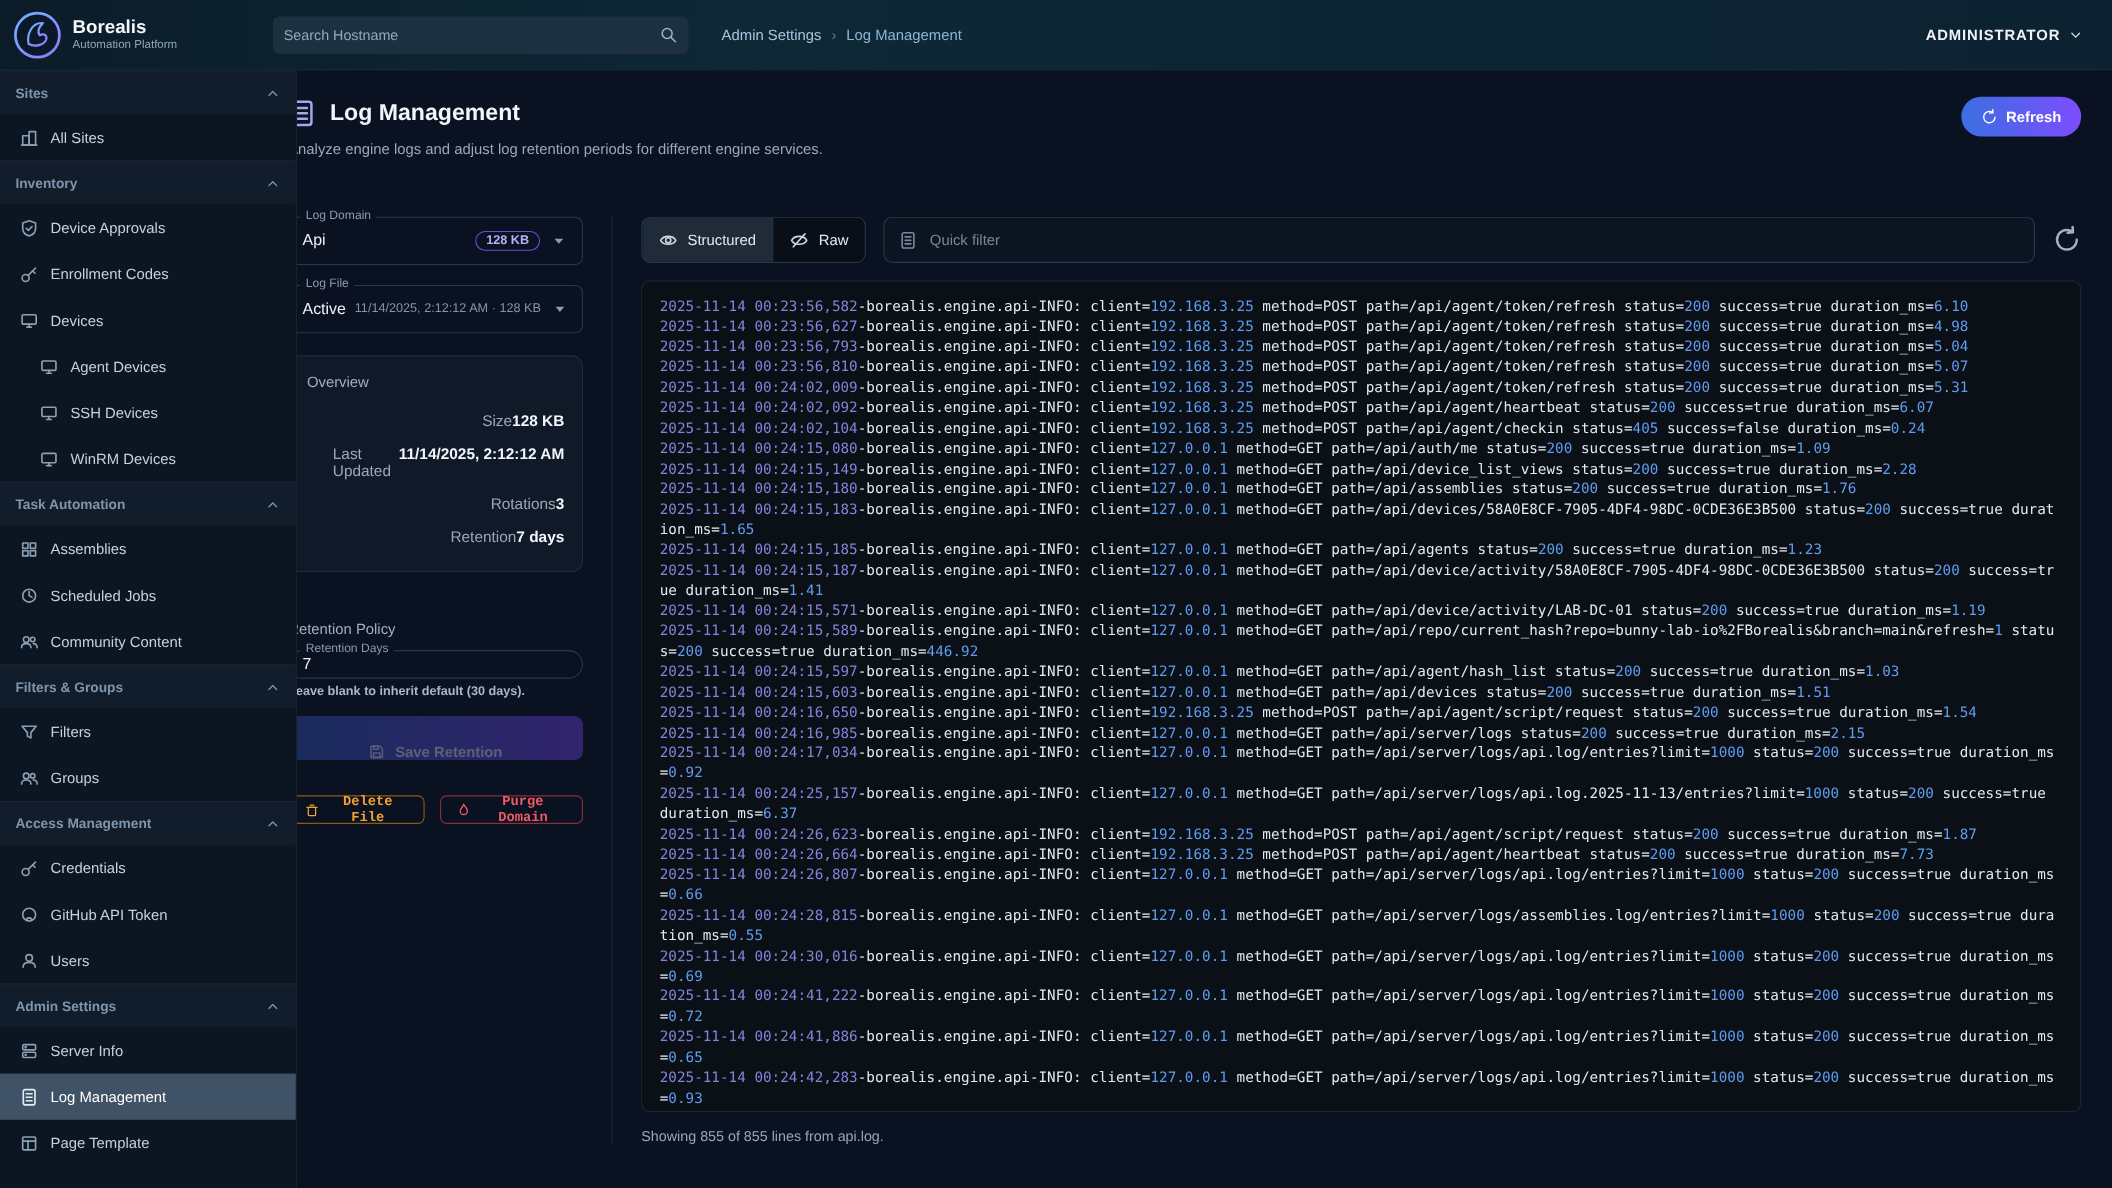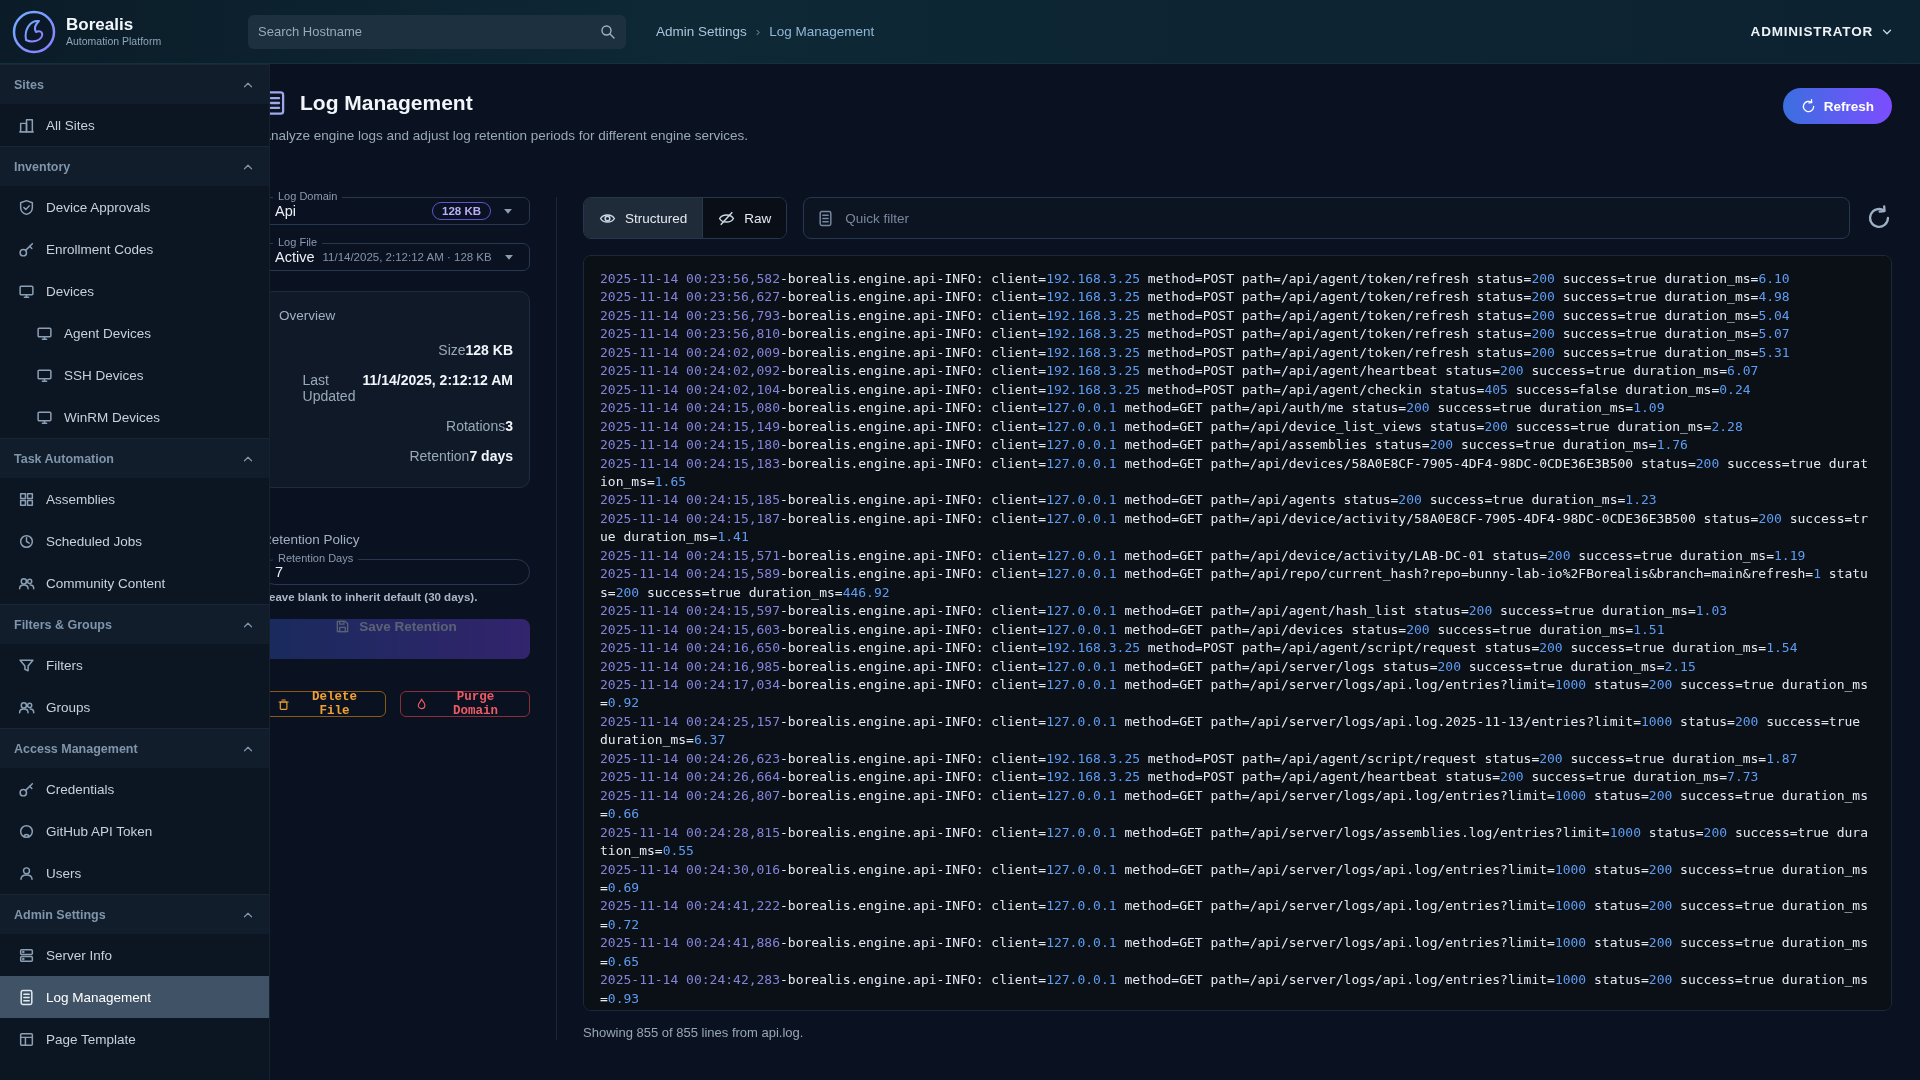--- a/index.html
+++ b/index.html
@@ -53,21 +53,21 @@
     border-radius:18px; background:linear-gradient(90deg,#3b6fe0,#7c4dff); color:#fff;
     font-size:13.5px; font-weight:bold; font-family:"Liberation Sans",sans-serif;
     display:flex; align-items:center; gap:8px; cursor:pointer; }
   .refresh-btn .icon { width:15px; height:15px; }
 
   .content { display:flex; margin-top:54px; padding:0 28px 0 32px; }
   .left-col { width:295px; flex-shrink:0; padding-right:26px; border-right:1px solid #1b2838; }
   .right-col { flex:1; padding-left:26px; min-width:0; }
 
   
-  .field { position:relative; border:1px solid #273750; border-radius:7px; height:28px;
+  .field { position:relative; border:1px solid #273750; border-radius:7px; height:44px;
     display:flex; align-items:center; padding:0 12px; gap:8px; cursor:pointer; background:transparent; }
   .field + .field { margin-top:18px; }
   .field-label { position:absolute; top:-8px; left:10px; font-size:11px; color:#8a9ab0;
     background:#0a1120; padding:0 5px; }
   .field-value { font-size:14.5px; color:#ecf1f7; }
   .field-meta { font-size:11.5px; color:#8494a8; white-space:nowrap; }
   .field-badge { margin-left:auto; border:1px solid #5f54cf; color:#b9aef8; border-radius:999px;
     padding:2px 9px; font-size:11.5px; font-weight:bold; }
   .field-caret { width:18px; height:18px; color:#8e9db1; display:inline-flex; flex-shrink:0; }
   .field .push { margin-left:auto; }
@@ -84,21 +84,21 @@
   
   .section-label { margin-top:44px; font-size:13.5px; color:#9fb0c2; }
   .retention-field { margin-top:12px; position:relative; border:1px solid #273750; border-radius:16px;
     height:26px; display:flex; align-items:center; padding:0 12px; }
   .retention-field input { background:transparent; border:none; outline:none; color:#ecf1f7;
     font-size:14.5px; width:100%; font-family:"Liberation Sans",sans-serif; }
   .helper-text { margin-top:6px; font-size:11.5px; font-weight:bold; color:#aab7c6; }
   .save-btn { margin-top:16px; width:100%; height:40px; border:none; border-radius:8px;
     background:linear-gradient(90deg,#2e4fb0,#6a3fd8); opacity:0.42; color:#c9cfe8;
     font-size:13.5px; font-weight:bold; font-family:"Liberation Sans",sans-serif;
-    display:flex; align-items:flex-start; justify-content:center; gap:9px; cursor:default; }
+    display:flex; align-items:flex-end; justify-content:center; gap:9px; cursor:default; }
   .save-btn .icon { width:15px; height:15px; }
   .danger-row { margin-top:32px; display:flex; gap:14px; }
   .danger-btn { height:26px; padding:0 14px; border-radius:6px; background:transparent;
     font-size:12.5px; font-weight:bold; font-family:Liberation Mono, monospace;
     display:flex; align-items:center; gap:8px; cursor:pointer; }
   .danger-btn .icon { width:15px; height:15px; }
   .btn-delete { border:1px solid #8a5a16; color:#f0a132; }
   .btn-purge { border:1px solid #8a2f39; color:#ef5a64; }
 
   

